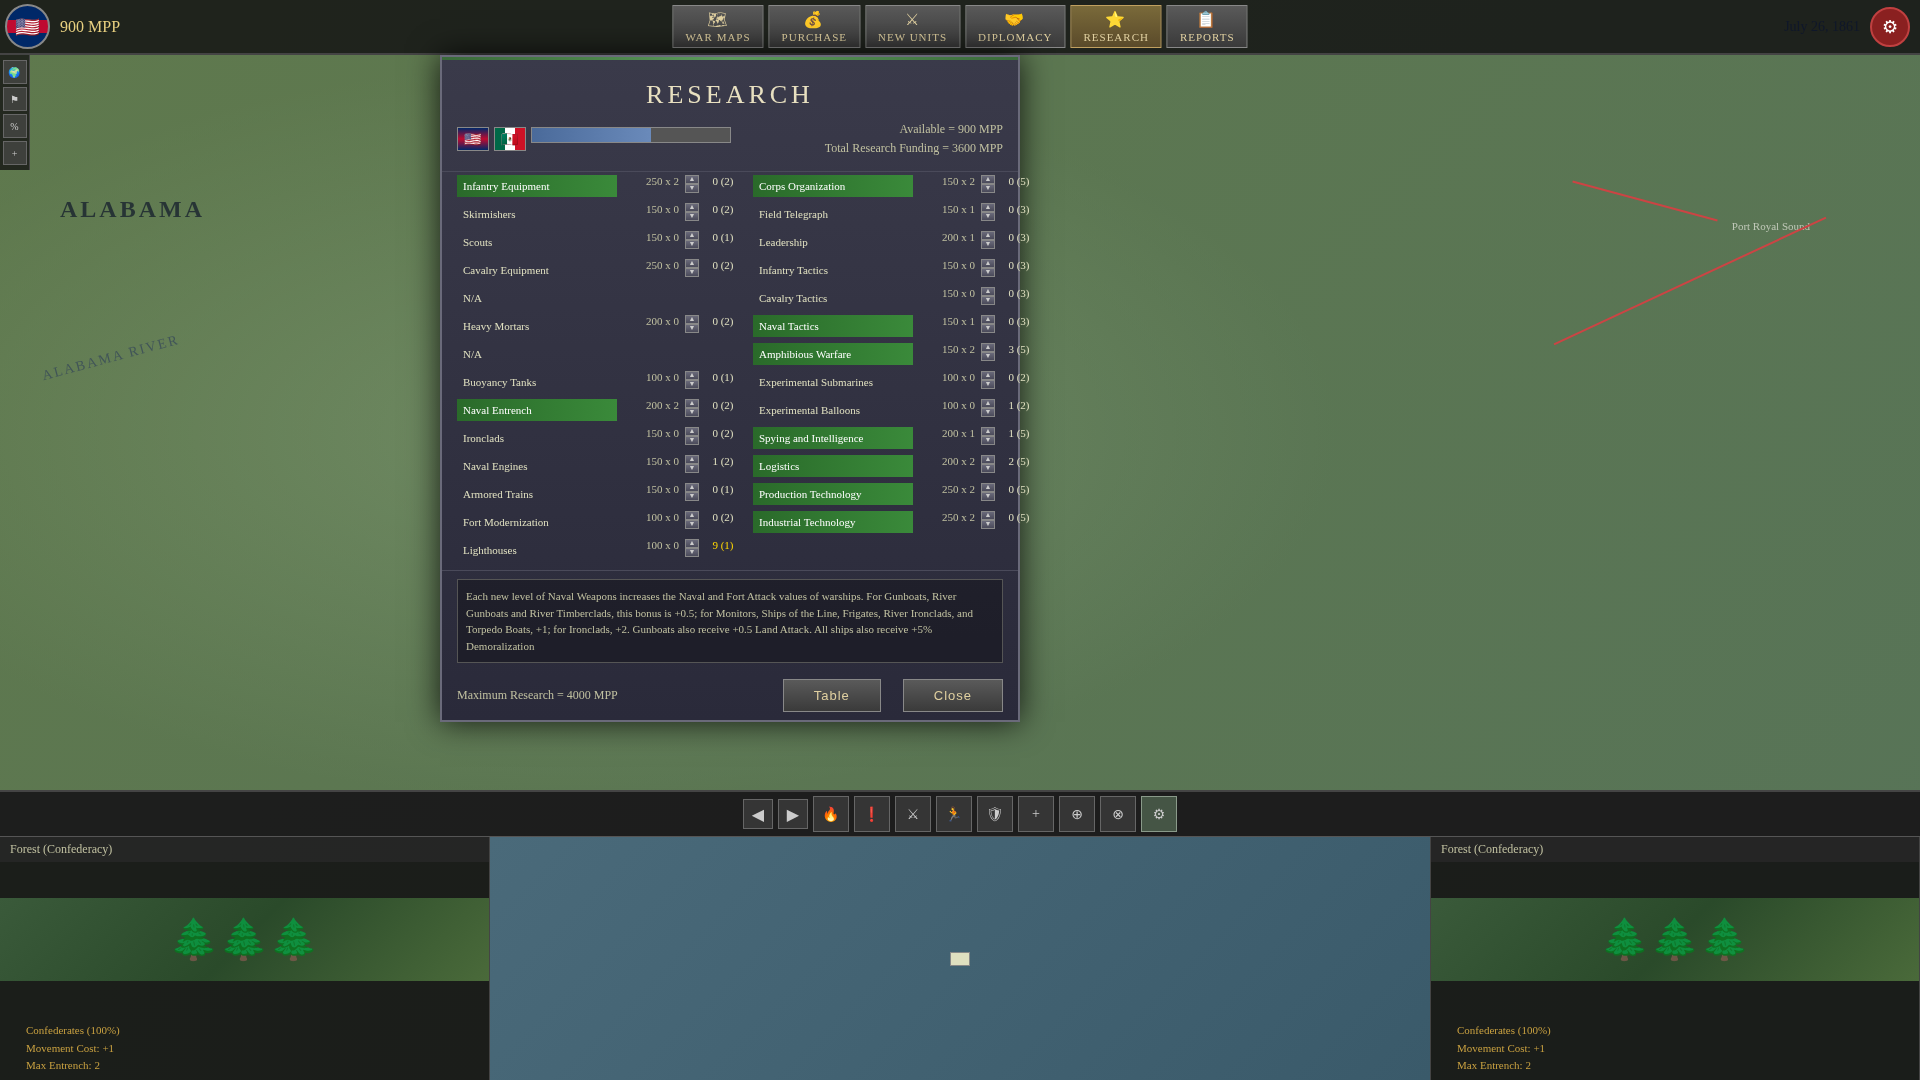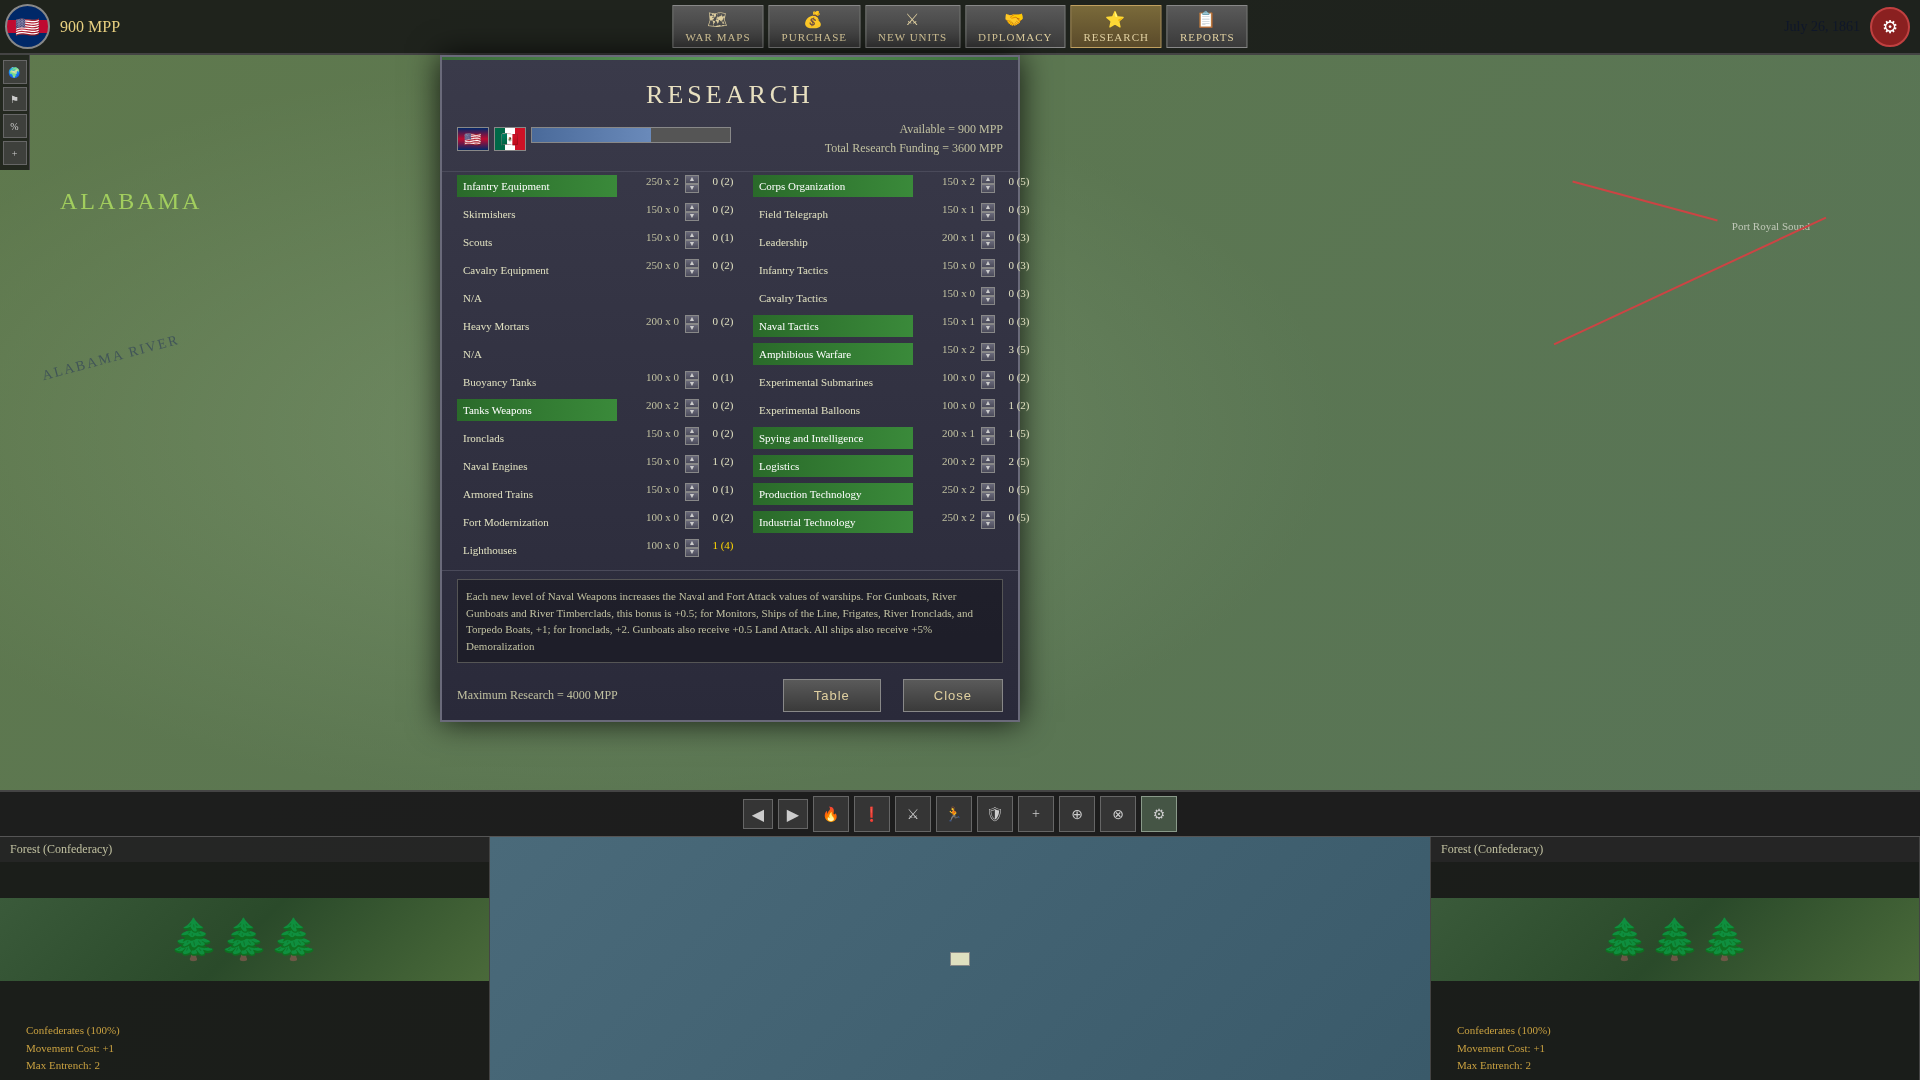--- a/index.html
+++ b/index.html
@@ -27,24 +27,24 @@
       position: absolute;
       inset: 0;
       background: 
         linear-gradient(135deg, rgba(100,120,80,0.5) 0%, rgba(80,100,120,0.3) 100%);
     }
 
     
     .alabama-label {
       position: absolute;
       left: 60px;
-      top: 188px;
-      color: #bef264;
+      top: 196px;
+      color: #0f172a;
       font-size: 24px;
-      font-weight: normal;
+      font-weight: bold;
       letter-spacing: 3px;
       opacity: 0.7;
       z-index: 1;
     }
 
     .alabama-river-label {
       position: absolute;
       left: 40px;
       top: 350px;
       color: #2a3a5a;
@@ -628,21 +628,21 @@
         <div class="research-row">
           <div class="tech-name">Buoyancy Tanks</div>
           <div class="tech-cost">100 x 0</div>
           <div class="spinner">
         <div class="spin-btn">▲</div>
         <div class="spin-btn">▼</div>
       </div>
           <div class="tech-count">0 (1)</div>
         </div>
         <div class="research-row">
-          <div class="tech-name highlighted">Tanks Weapons</div>
+          <div class="tech-name highlighted">Naval Entrench</div>
           <div class="tech-cost">200 x 2</div>
           <div class="spinner">
         <div class="spin-btn">▲</div>
         <div class="spin-btn">▼</div>
       </div>
           <div class="tech-count">0 (2)</div>
         </div>
         <div class="research-row">
           <div class="tech-name">Ironclads</div>
           <div class="tech-cost">150 x 0</div>
@@ -679,21 +679,21 @@
       </div>
           <div class="tech-count">0 (2)</div>
         </div>
         <div class="research-row">
           <div class="tech-name">Lighthouses</div>
           <div class="tech-cost">100 x 0</div>
           <div class="spinner">
         <div class="spin-btn">▲</div>
         <div class="spin-btn">▼</div>
       </div>
-          <div class="tech-count highlight">1 (4)</div>
+          <div class="tech-count highlight">9 (1)</div>
         </div>
       </div>
 
     <div class="research-column" id="right-col">
         <div class="research-row">
           <div class="tech-name highlighted">Corps Organization</div>
           <div class="tech-cost">150 x 2</div>
           <div class="spinner">
         <div class="spin-btn">▲</div>
         <div class="spin-btn">▼</div>

